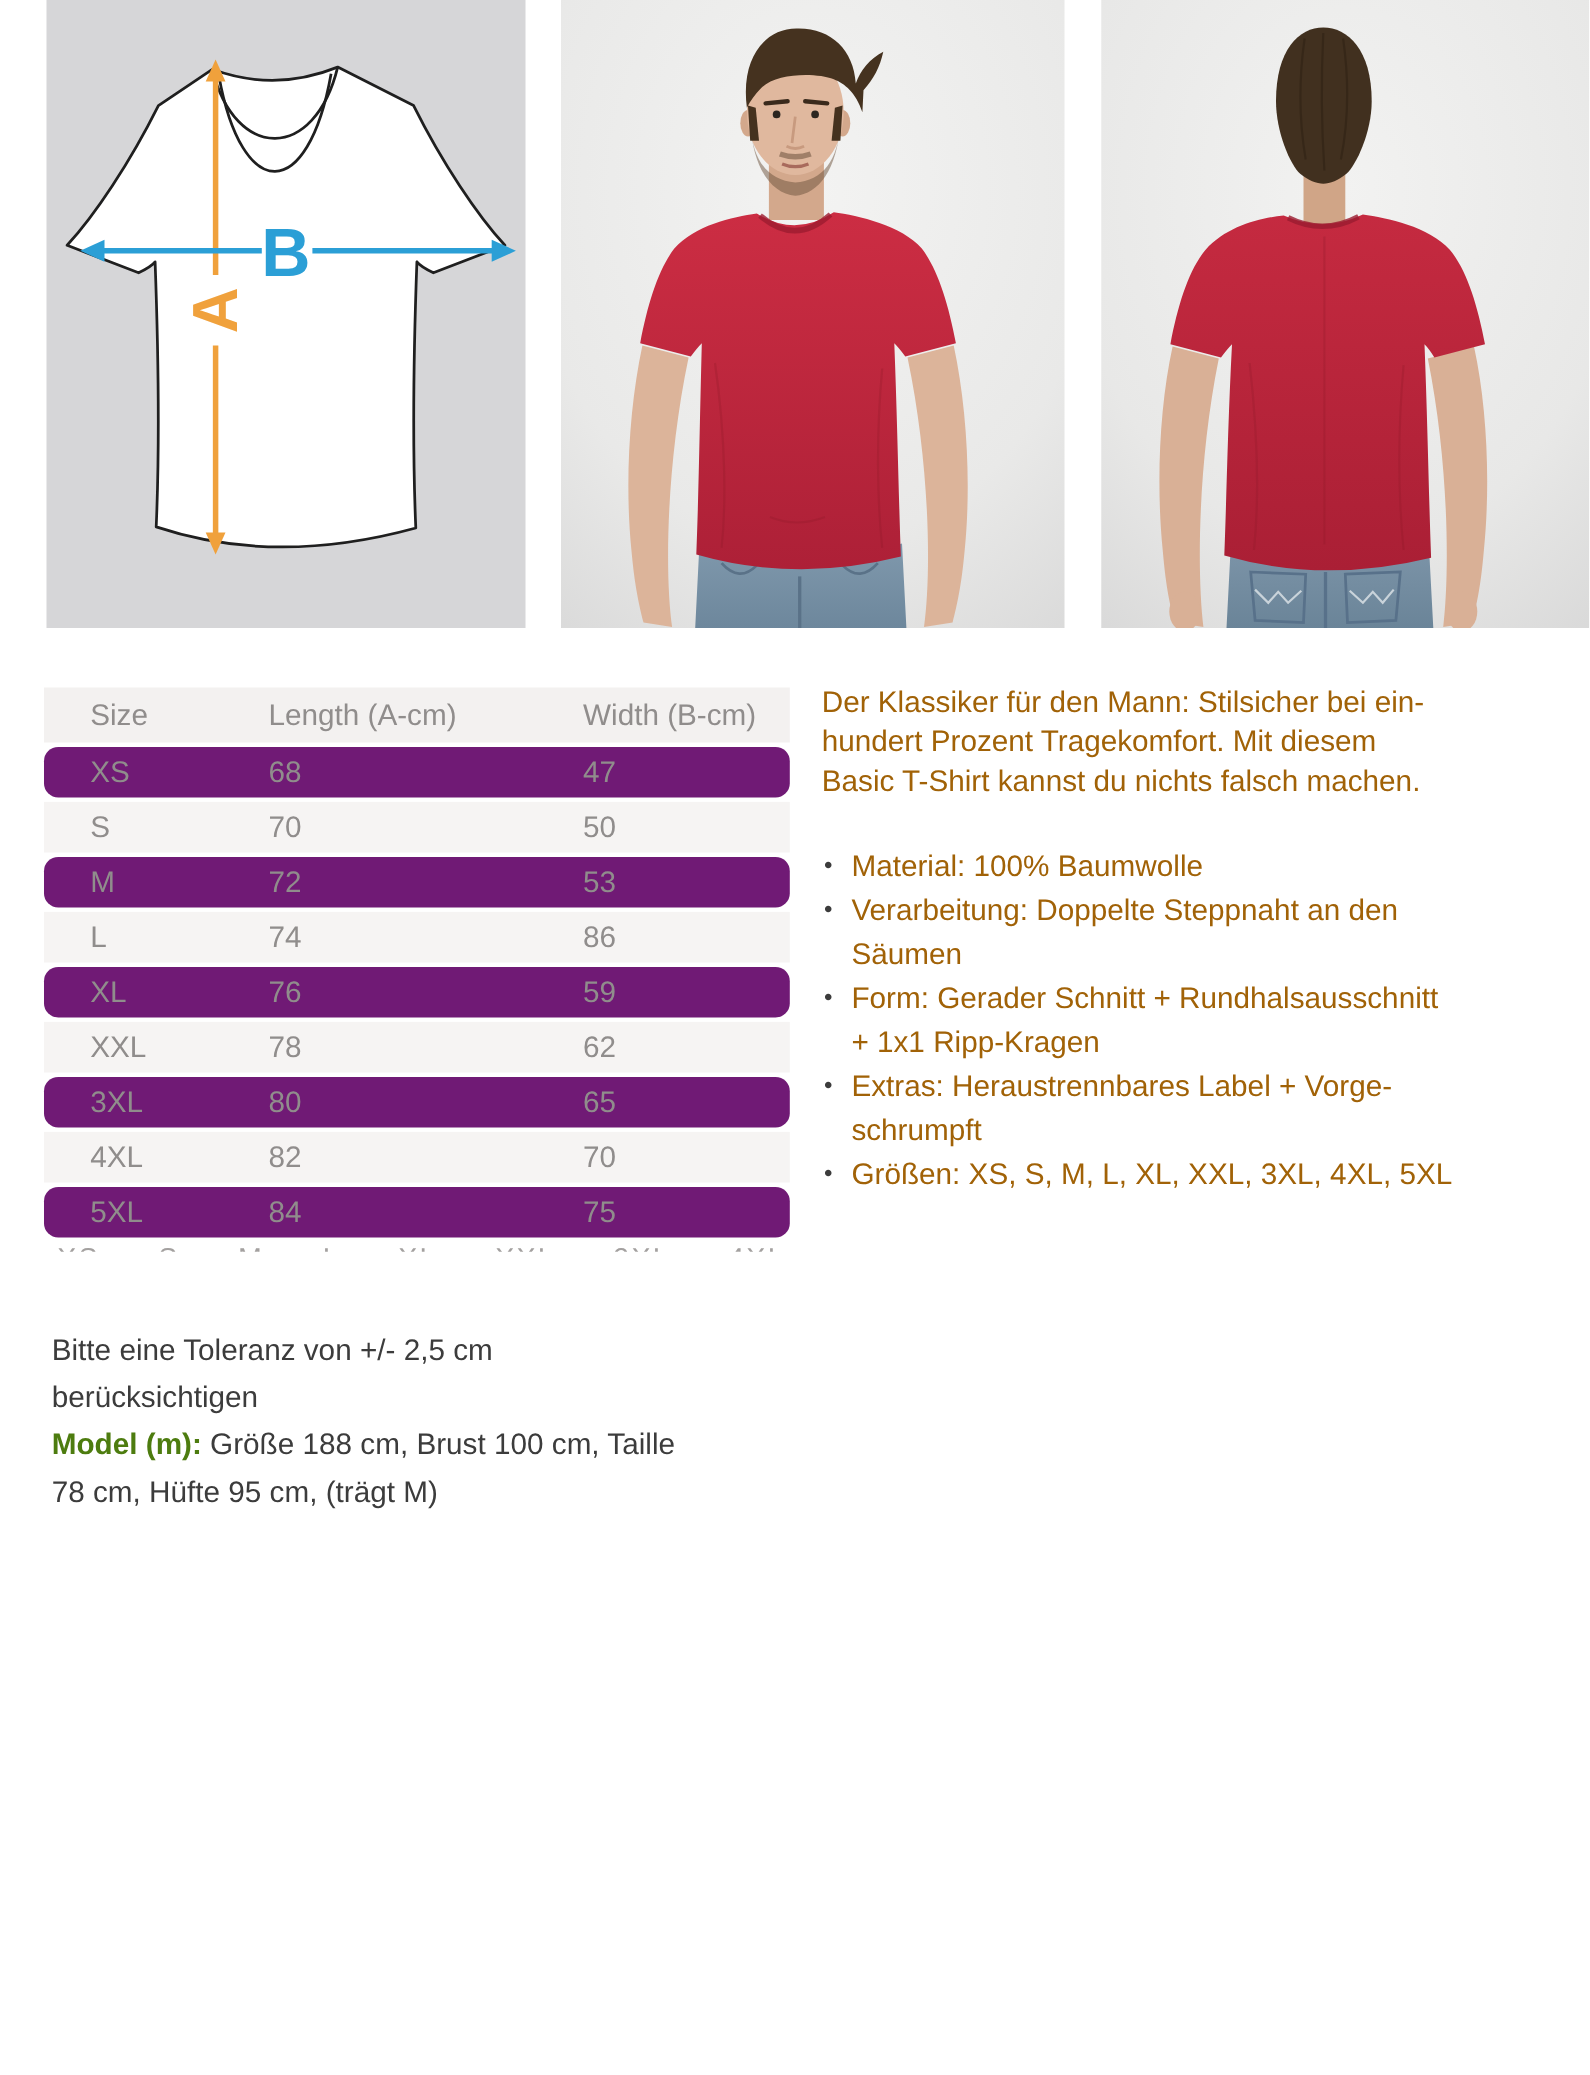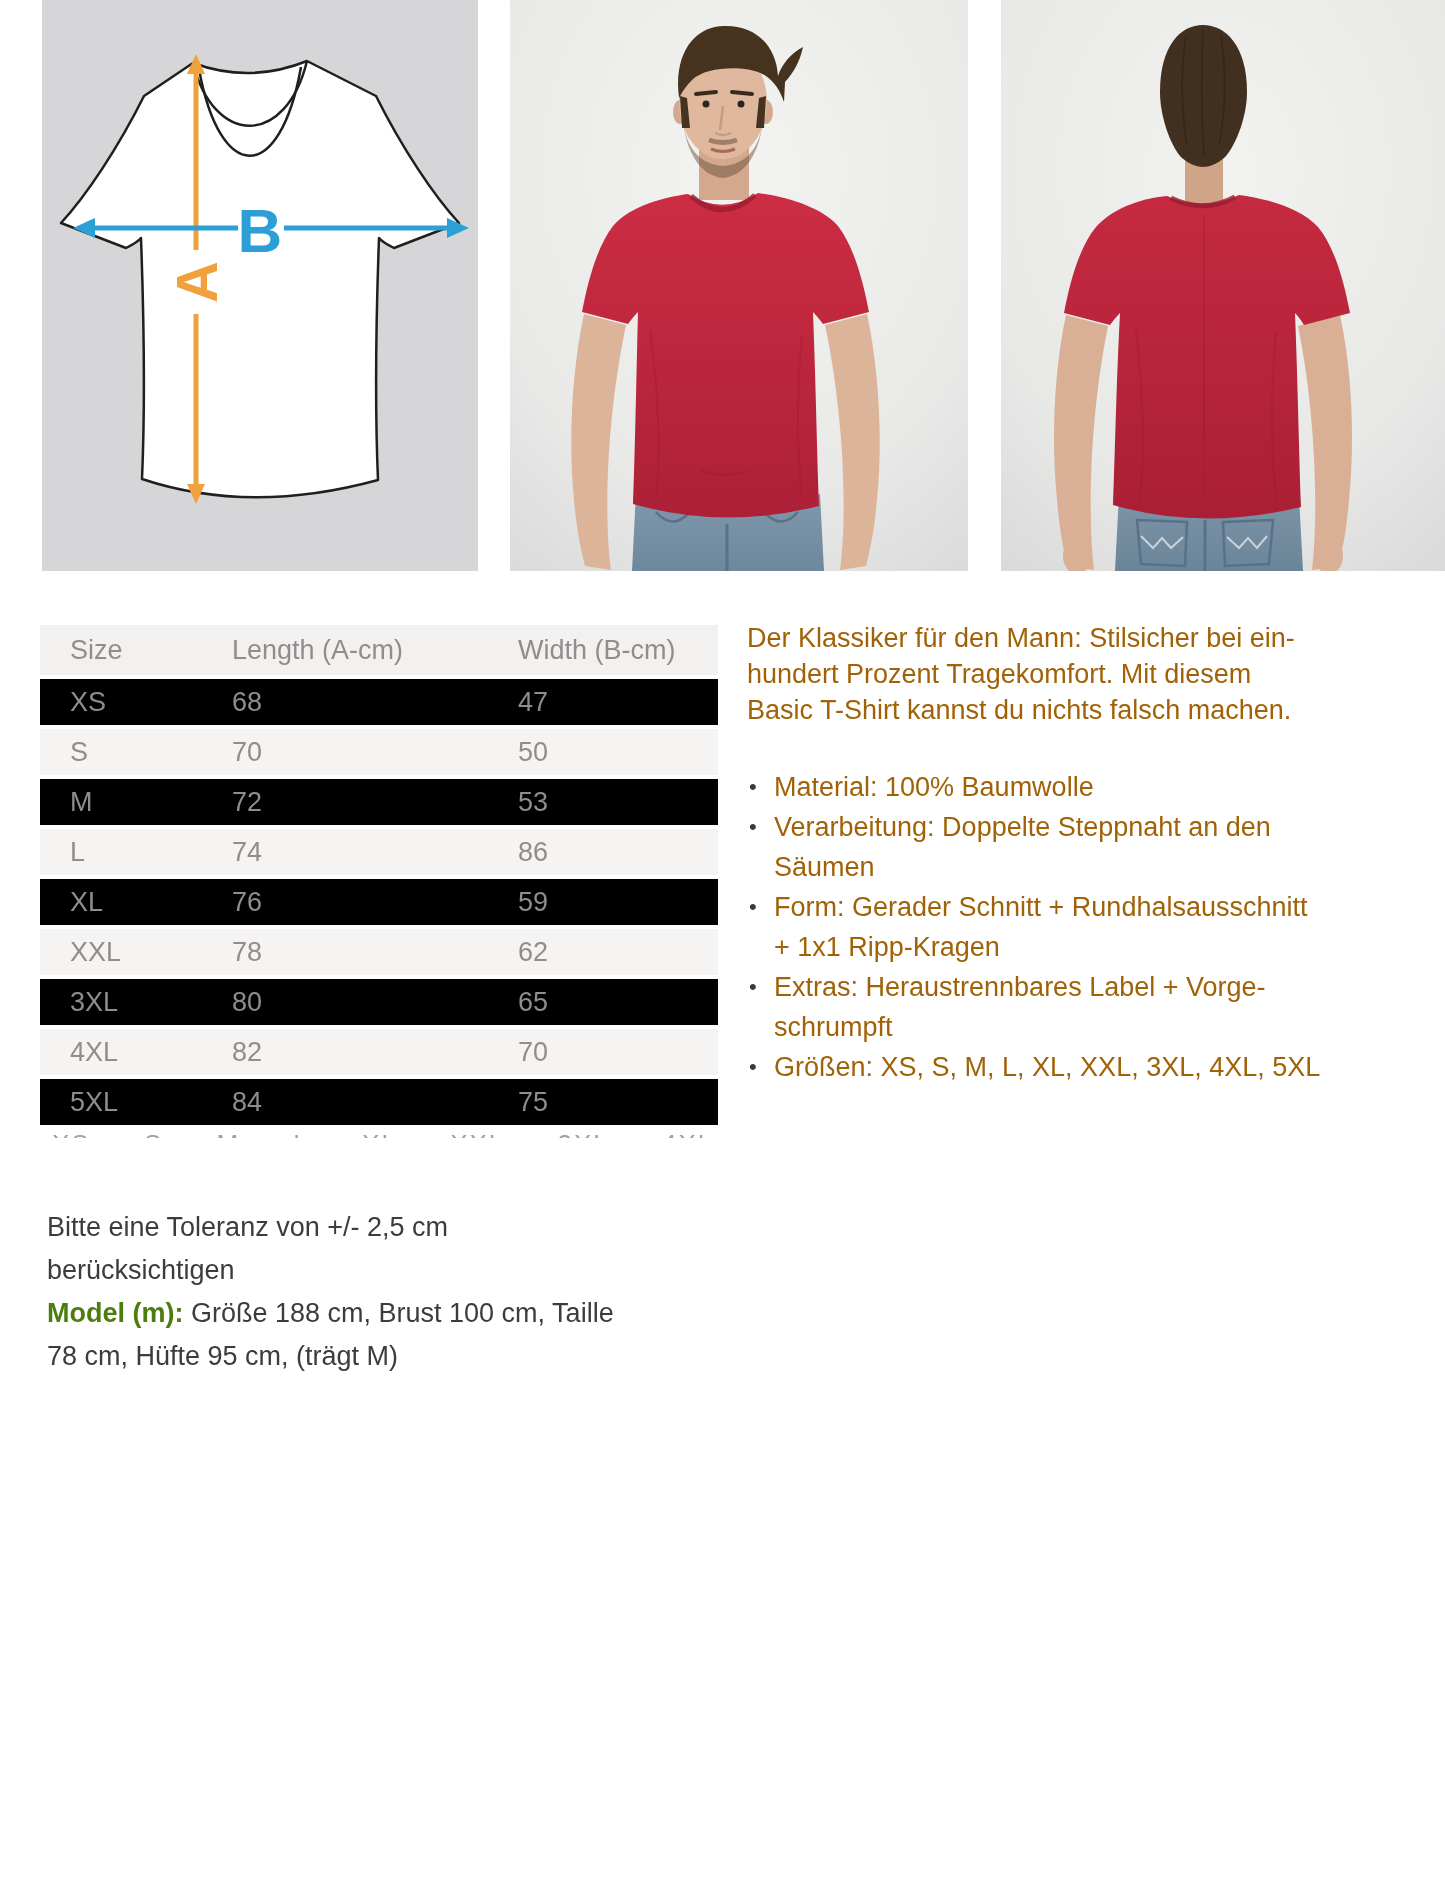--- a/index.html
+++ b/index.html
@@ -9,24 +9,24 @@
     -webkit-font-smoothing:antialiased;
   }
   .panel{position:absolute;top:0;height:571px;overflow:hidden;}
   .panel svg{display:block;width:100%;height:100%;}
   #panel-diagram{left:42px;width:436px;}
   #panel-front{left:510px;width:458px;}
   #panel-back{left:1001px;width:444px;}
 
   
   .size-table{position:absolute;left:40px;top:625px;width:678px;font-size:27px;color:#908d8c;}
-  .thead,.trow{display:grid;grid-template-columns:162px 286px 1fr;align-items:center;padding-left:30px;box-sizing:border-box;}
+  .thead,.trow{display:grid;grid-template-columns:162px 286px 1fr;align-items:center;padding-left:42px;box-sizing:border-box;}
   .thead{height:50px;background:#f3f1f0;margin-bottom:4px;}
   .trow{height:46px;margin-bottom:4px;}
-  .trow.dark{background:#000000;}
+  .trow.dark{background:#701a75;border-radius:13px;}
   .trow.light{background:#f6f4f3;}
   .clipped-row{height:9px;overflow:hidden;margin-top:2px;color:#a3a09f;font-size:26px;line-height:30px;word-spacing:44px;letter-spacing:2px;padding-left:12px;}
 
   
   .description{position:absolute;left:747px;top:620px;width:655px;color:#a16207;}
   .description .intro{margin:0;font-size:27px;line-height:36px;white-space:pre-line;}
   .description ul{list-style:none;margin:39px 0 0 0;padding:0;}
   .description li{position:relative;padding-left:27px;font-size:27px;line-height:40px;}
   .description li::before{content:"•";position:absolute;left:2px;top:0;font-size:22px;line-height:40px;color:#3c3c3c;}
   .li-text{white-space:pre-line;}

